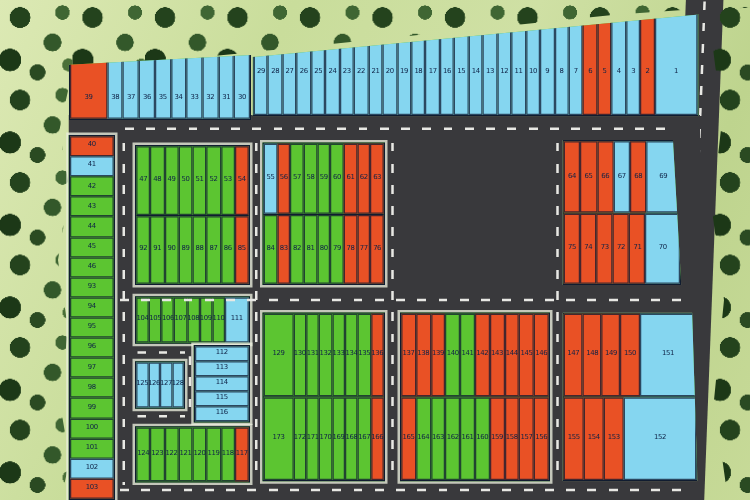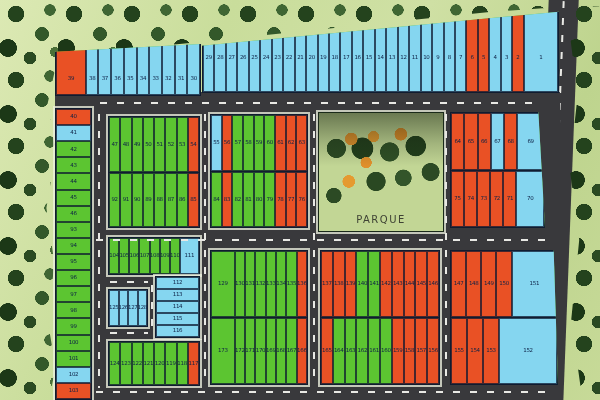--- a/index.html
+++ b/index.html
@@ -357,23 +357,20 @@
         </div>
         <div class="lot c-orange" style="flex-grow: 1;">
           <span>77</span>
         </div>
         <div class="lot c-orange" style="flex-grow: 1;">
           <span>76</span>
         </div>
       </div>
   </div>
 
-  <div class="abs" id="park" style="left:318px;top:112px;width:124px;height:118px;">
-    <div id="park-label">PARQUE</div>
-  </div>
 
   <div class="abs block" style="left:450px;top:112px;width:95px;height:116px;clip-path:polygon(0 0,93% 0,100% 100%,0 100%);">
     <div class="row">
         <div class="lot c-orange" style="flex-grow: 1;">
           <span>64</span>
         </div>
         <div class="lot c-orange" style="flex-grow: 1;">
           <span>65</span>
         </div>
         <div class="lot c-orange" style="flex-grow: 1;">

